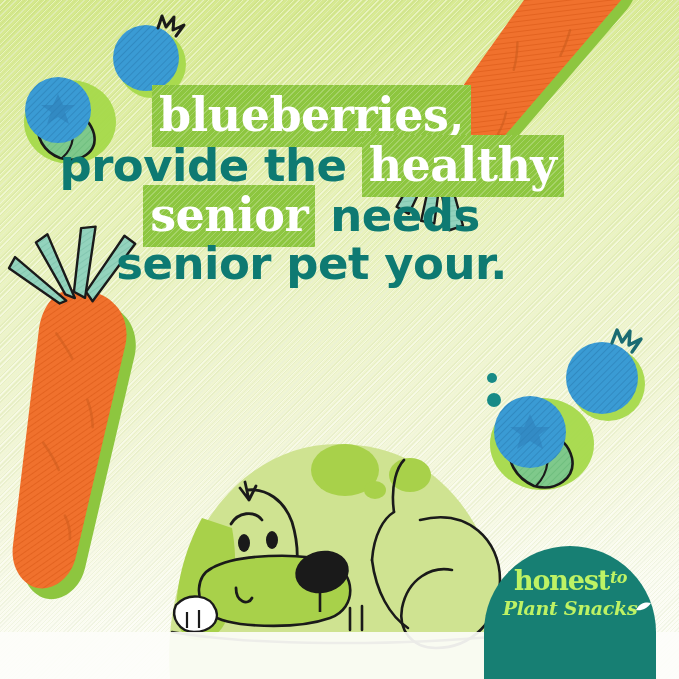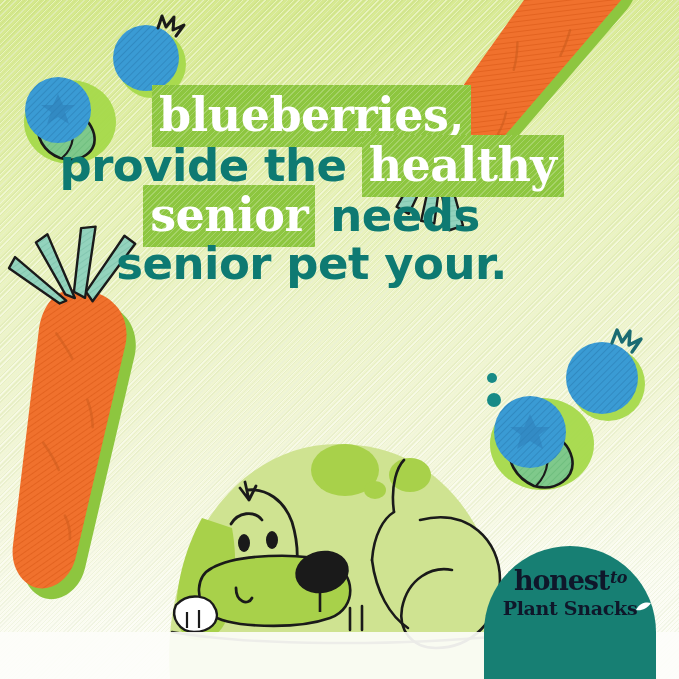--- a/index.html
+++ b/index.html
@@ -125,21 +125,21 @@
     overflow: hidden;
   }
   .logo-inner {
     position: absolute;
     inset: 0;
     display: flex;
     flex-direction: column;
     align-items: center;
     justify-content: flex-start;
     padding-top: 22px;
-    color: #0f172a;
+    color: #bef264;
   }
   .logo-l1 {
     position: relative;
     font-family: "DejaVu Serif", "Liberation Serif", serif;
     font-weight: bold;
     font-size: 27px;
     letter-spacing: -1.2px;
     line-height: 0.94;
   }
   .logo-l1 .to {
@@ -163,20 +163,21 @@
   }
   .logo-tm {
     font-size: 9px;
     vertical-align: super;
     letter-spacing: 0;
     position: relative;
     top: -6px;
   }
   .logo-l3 {
     font-family: "DejaVu Serif", "Liberation Serif", serif;
+    font-style: italic;
     font-weight: bold;
     font-size: 19px;
     letter-spacing: -0.3px;
     margin-top: 4px;
     position: relative;
   }
   .logo-leaf {
     position: absolute;
     right: -14px;
     top: 5px;

